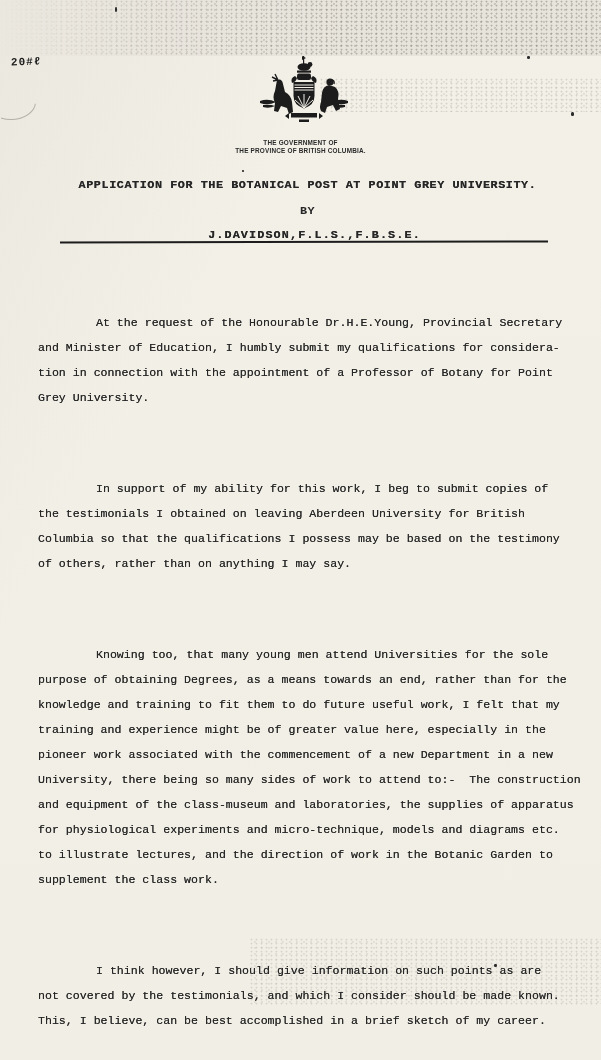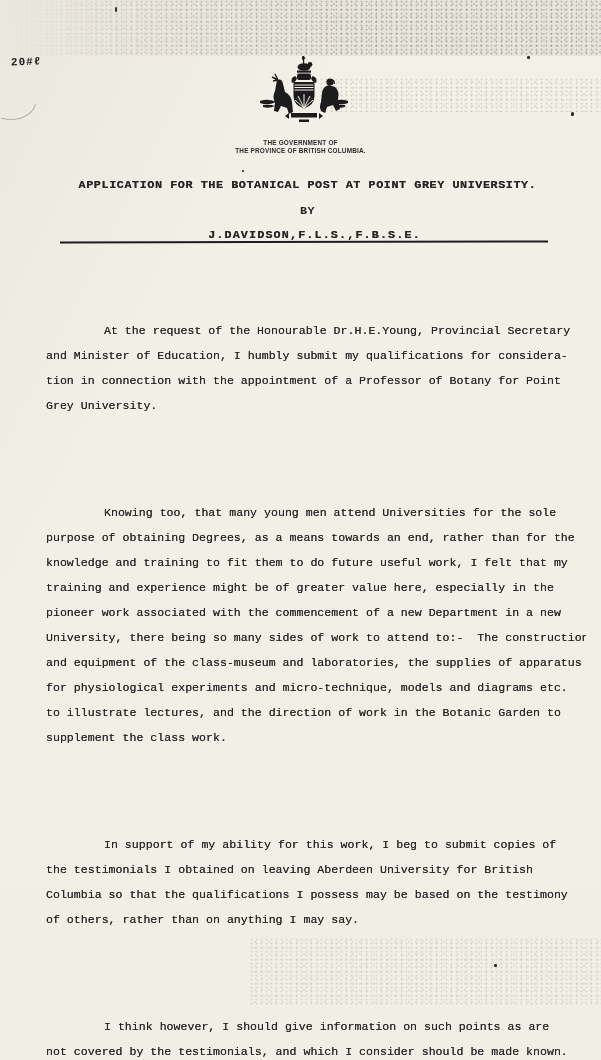--- a/index.html
+++ b/index.html
@@ -62,21 +62,21 @@
   .rule{
     position:absolute;left:60px;top:241px;width:488px;height:2px;
     background:#1d1d1d;transform:rotate(-.12deg);
   }
   .doc-body{
     position:absolute;left:30px;top:252px;width:556px;
     font-size:11.6px;line-height:25px;
     white-space:pre;overflow:hidden;
     text-shadow:0 0 .5px rgba(40,40,40,.8);
   }
-  .doc-body p{margin:16px;text-indent:58px;}
+  .doc-body p{margin:8px;text-indent:58px;}
 </style>
 </head>
 <body>
 
 <div class="page">
 
   <div class="speckle band-top"></div>
   <div class="speckle band-right"></div>
   <div class="speckle band-bottom"></div>
   <div class="edge-curve"></div>
@@ -136,34 +136,34 @@
   <div class="title">APPLICATION FOR THE BOTANICAL POST AT POINT GREY UNIVERSITY.</div>
   <div class="byline">BY</div>
   <div class="author">J.DAVIDSON,F.L.S.,F.B.S.E.</div>
   <div class="rule"></div>
 
   <div class="doc-body">
     <p>At the request of the Honourable Dr.H.E.Young, Provincial Secretary
 and Minister of Education, I humbly submit my qualifications for considera-
 tion in connection with the appointment of a Professor of Botany for Point
 Grey University.</p>
+    <p>In support of my ability for this work, I beg to submit copies of
+the testimonials I obtained on leaving Aberdeen University for British
+Columbia so that the qualifications I possess may be based on the testimony
+of others, rather than on anything I may say.</p>
     <p>Knowing too, that many young men attend Universities for the sole
 purpose of obtaining Degrees, as a means towards an end, rather than for the
 knowledge and training to fit them to do future useful work, I felt that my
 training and experience might be of greater value here, especially in the
 pioneer work associated with the commencement of a new Department in a new
 University, there being so many sides of work to attend to:-  The construction
 and equipment of the class-museum and laboratories, the supplies of apparatus
 for physiological experiments and micro-technique, models and diagrams etc.
 to illustrate lectures, and the direction of work in the Botanic Garden to
 supplement the class work.</p>
-    <p>In support of my ability for this work, I beg to submit copies of
-the testimonials I obtained on leaving Aberdeen University for British
-Columbia so that the qualifications I possess may be based on the testimony
-of others, rather than on anything I may say.</p>
     <p>I think however, I should give information on such points as are
 not covered by the testimonials, and which I consider should be made known.
 This, I believe, can be best accomplished in a brief sketch of my career.</p>
     
     
     
   </div>
 
 </div>
 

